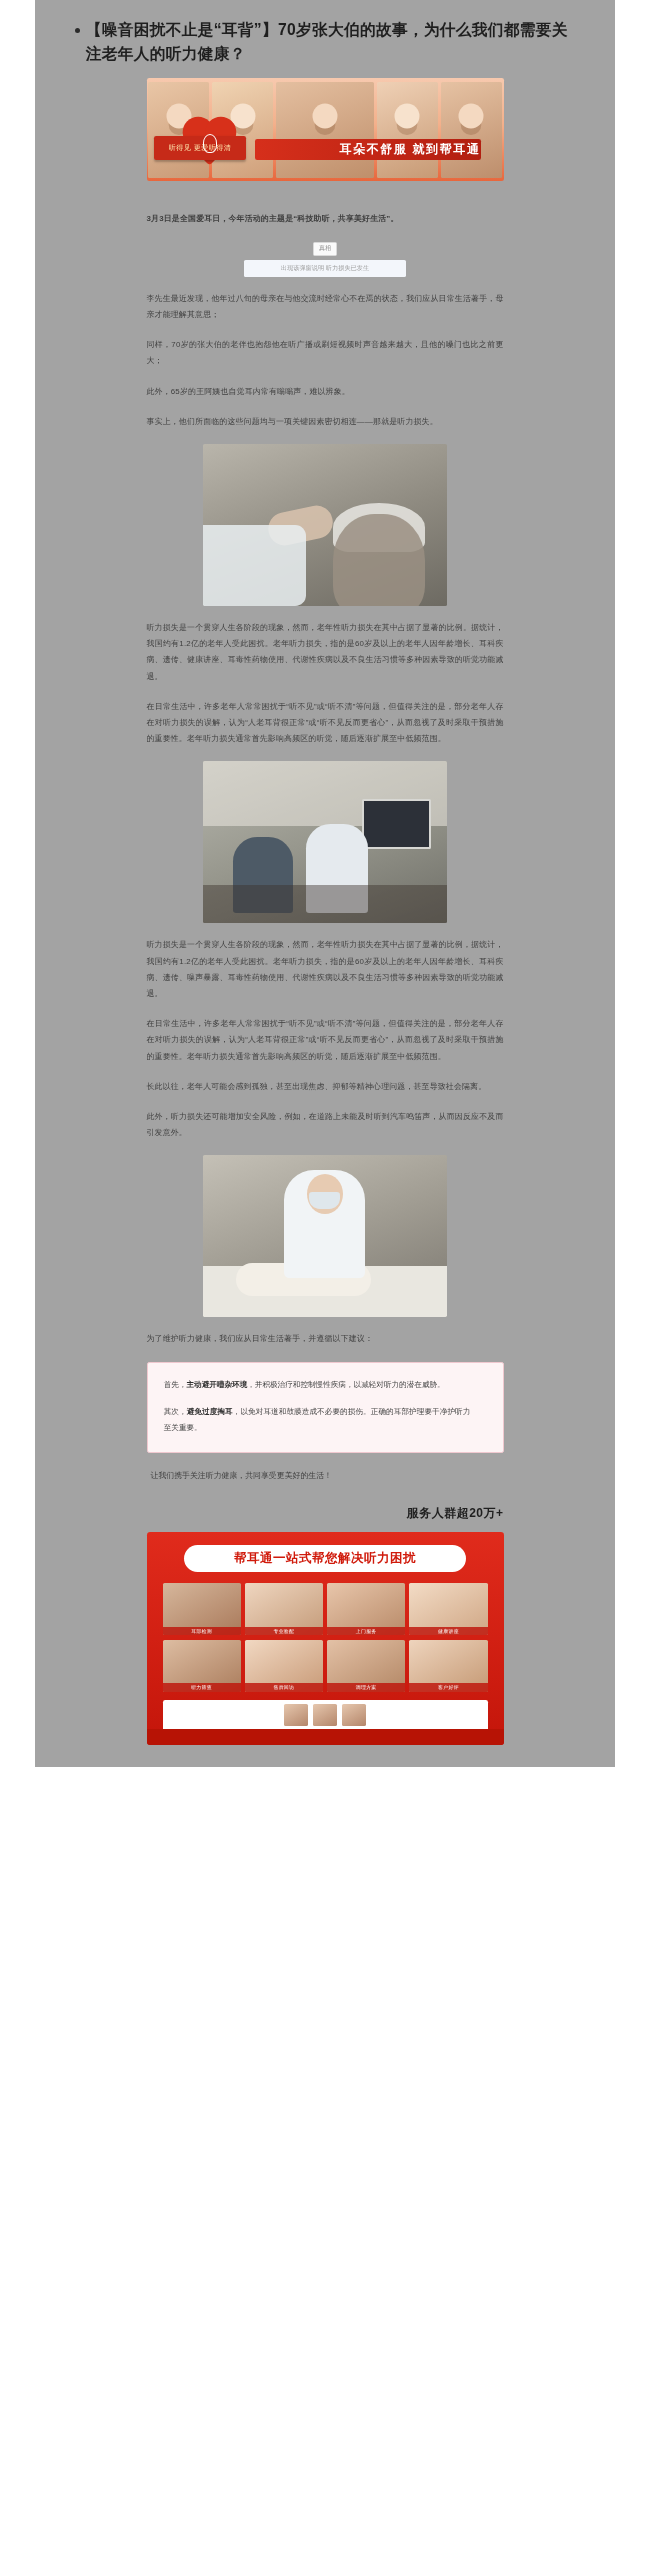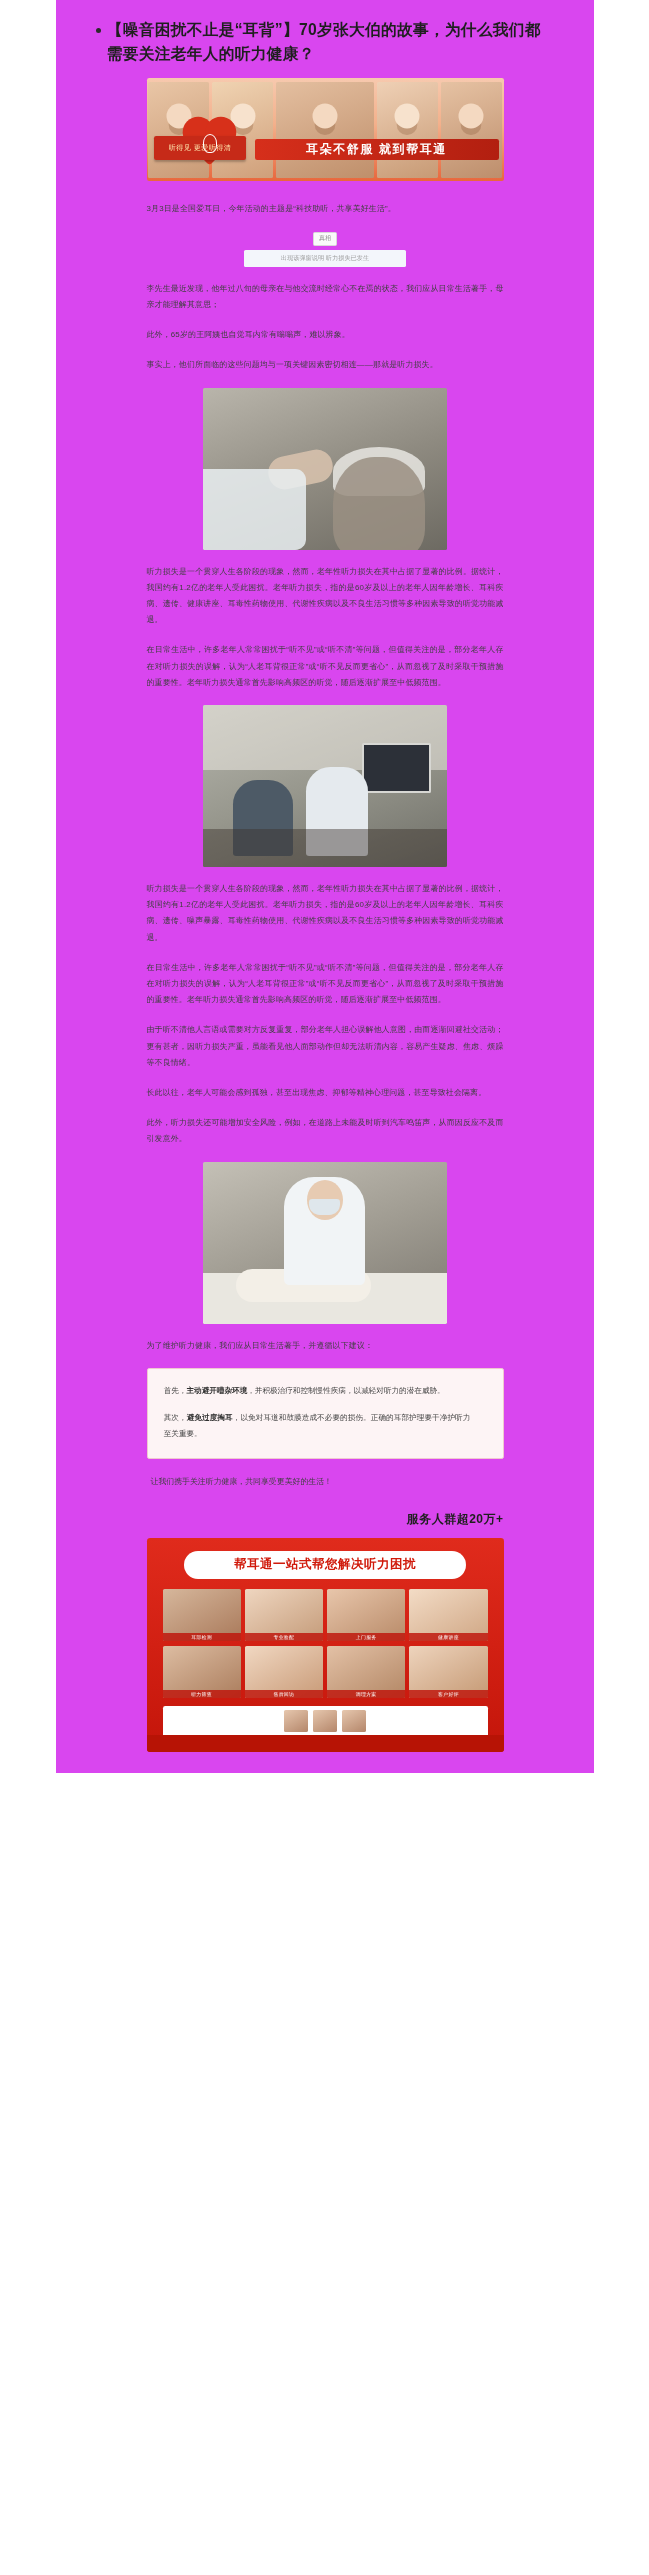--- a/index.html
+++ b/index.html
@@ -7,23 +7,23 @@
     padding: 0;
     background: #ffffff;
   }
   body {
     width: 650px;
     font-family: "Liberation Sans", sans-serif;
     color: #3b3b3b;
     -webkit-font-smoothing: antialiased;
   }
   .page {
-    width: 538px;
+    width: 580px;
     margin: 0 auto;
-    background: #d946ef;
+    background: #a3a3a3;
     position: relative;
     padding-bottom: 21.7px;
   }
   
   .title-wrap {
     padding: 18.4px 40px 5.4px 40px;
     display: flex;
     align-items: flex-start;
   }
   .title-bullet {
@@ -96,30 +96,30 @@
     color: #ffe9b0;
     font-size: 7px;
     line-height: 24px;
     text-align: center;
     letter-spacing: 0.5px;
     box-shadow: 0 1.1px 2.2px rgba(0,0,0,.25);
   }
   .hero-strip {
     position: absolute;
     left: 108px;
-    right: 5px;
+    right: 23px;
     top: 61px;
     height: 20.6px;
     background: linear-gradient(90deg,#d62f1b,#b21f10);
     border-radius: 2.2px;
     color: #ffffff;
     font-size: 12px;
     font-weight: bold;
     letter-spacing: 1.6px;
-    text-align: center;
+    text-align: right;
     line-height: 20.6px;
   }
   .hero-heart {
     position: absolute;
     left: 47px;
     top: 50px;
     width: 31px;
     height: 31px;
     background: #d7301a;
     transform: rotate(-45deg);
@@ -146,21 +146,21 @@
   }
   
   p.para {
     font-size: 7.9px;
     line-height: 2.05;
     color: #3f3f3f;
     margin: 14px 0 0 0;
     text-align: justify;
     letter-spacing: 0.2px;
   }
-  p.para.first { margin-top: 20px; }
+  p.para.first { margin-top: 30px; font-weight: bold; }
   
   .adcard {
     margin: 14px auto 0 auto;
     width: 162px;
     text-align: center;
   }
   .adcard-btn {
     display: inline-block;
     border: 0.5px solid #d9d9d9;
     border-radius: 1.6px;
@@ -440,20 +440,21 @@
     </div>
 
     <p class="para first">3月3日是全国爱耳日，今年活动的主题是“科技助听，共享美好生活”。</p>
 
     <div class="adcard">
       <div class="adcard-btn">真相</div>
       <div class="adcard-text">出现该弹窗说明 听力损失已发生</div>
     </div>
 
     <p class="para">李先生最近发现，他年过八旬的母亲在与他交流时经常心不在焉的状态，我们应从日常生活著手，母亲才能理解其意思；</p>
+    <p class="para">同样，70岁的张大伯的老伴也抱怨他在听广播或刷短视频时声音越来越大，且他的嗓门也比之前更大；</p>
     <p class="para">此外，65岁的王阿姨也自觉耳内常有嗡嗡声，难以辨象。</p>
     <p class="para">事实上，他们所面临的这些问题均与一项关键因素密切相连——那就是听力损失。</p>
 
     <div class="photo p-ear">
       <span class="ph-shape ph-hair"></span>
       <span class="ph-shape ph-head"></span>
       <span class="ph-shape ph-hand"></span>
       <span class="ph-shape ph-coat"></span>
     </div>
 
@@ -463,21 +464,20 @@
     <div class="photo p-clinic">
       <span class="ph-wall"></span>
       <span class="ph-monitor"></span>
       <span class="ph-person-a"></span>
       <span class="ph-person-b"></span>
       <span class="ph-desk"></span>
     </div>
 
     <p class="para">听力损失是一个贯穿人生各阶段的现象，然而，老年性听力损失在其中占据了显著的比例，据统计，我国约有1.2亿的老年人受此困扰。老年听力损失，指的是60岁及以上的老年人因年龄增长、耳科疾病、遗传、噪声暴露、耳毒性药物使用、代谢性疾病以及不良生活习惯等多种因素导致的听觉功能减退。</p>
     <p class="para">在日常生活中，许多老年人常常困扰于“听不见”或“听不清”等问题，但值得关注的是，部分老年人存在对听力损失的误解，认为“人老耳背很正常”或“听不见反而更省心”，从而忽视了及时采取干预措施的重要性。老年听力损失通常首先影响高频区的听觉，随后逐渐扩展至中低频范围。</p>
-    <p class="para">由于听不清他人言语或需要对方反复重复，部分老年人担心误解他人意图，由而逐渐回避社交活动；更有甚者，因听力损失严重，虽能看见他人面部动作但却无法听清内容，容易产生疑虑、焦虑、烦躁等不良情绪。</p>
     <p class="para">长此以往，老年人可能会感到孤独，甚至出现焦虑、抑郁等精神心理问题，甚至导致社会隔离。</p>
     <p class="para">此外，听力损失还可能增加安全风险，例如，在道路上未能及时听到汽车鸣笛声，从而因反应不及而引发意外。</p>
 
     <div class="photo p-treat">
       <span class="ph-bed"></span>
       <span class="ph-patient"></span>
       <span class="ph-nurse"></span>
       <span class="ph-nurse-head"></span>
       <span class="ph-mask"></span>
     </div>

